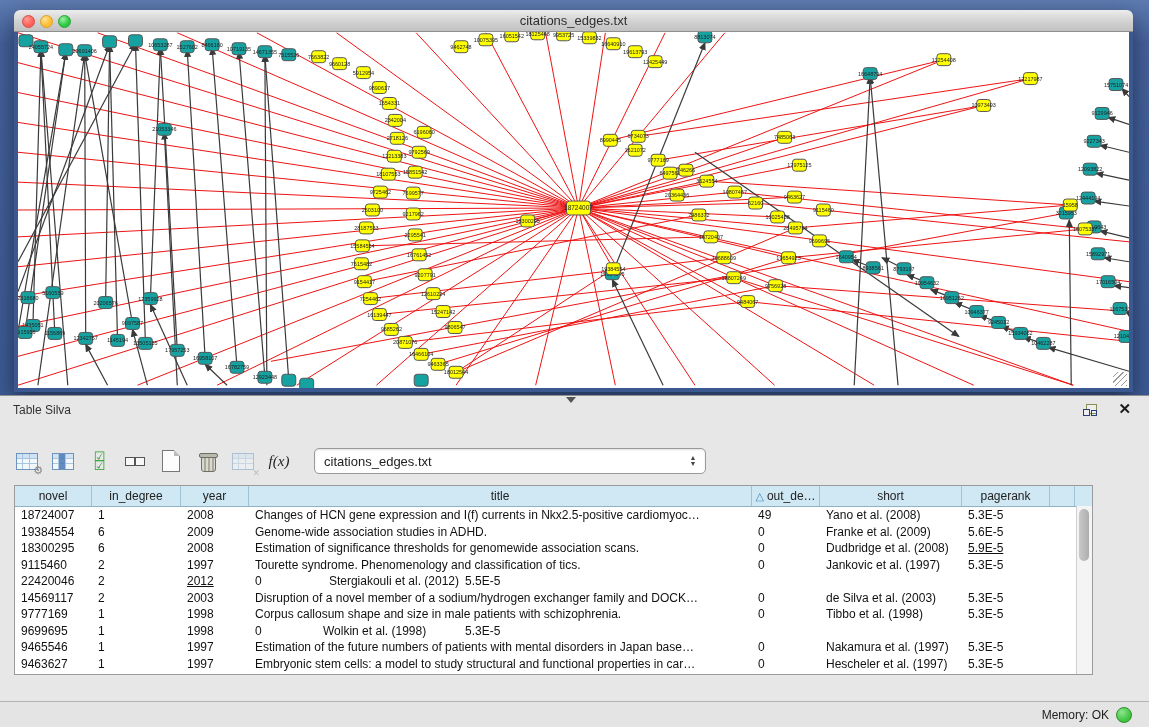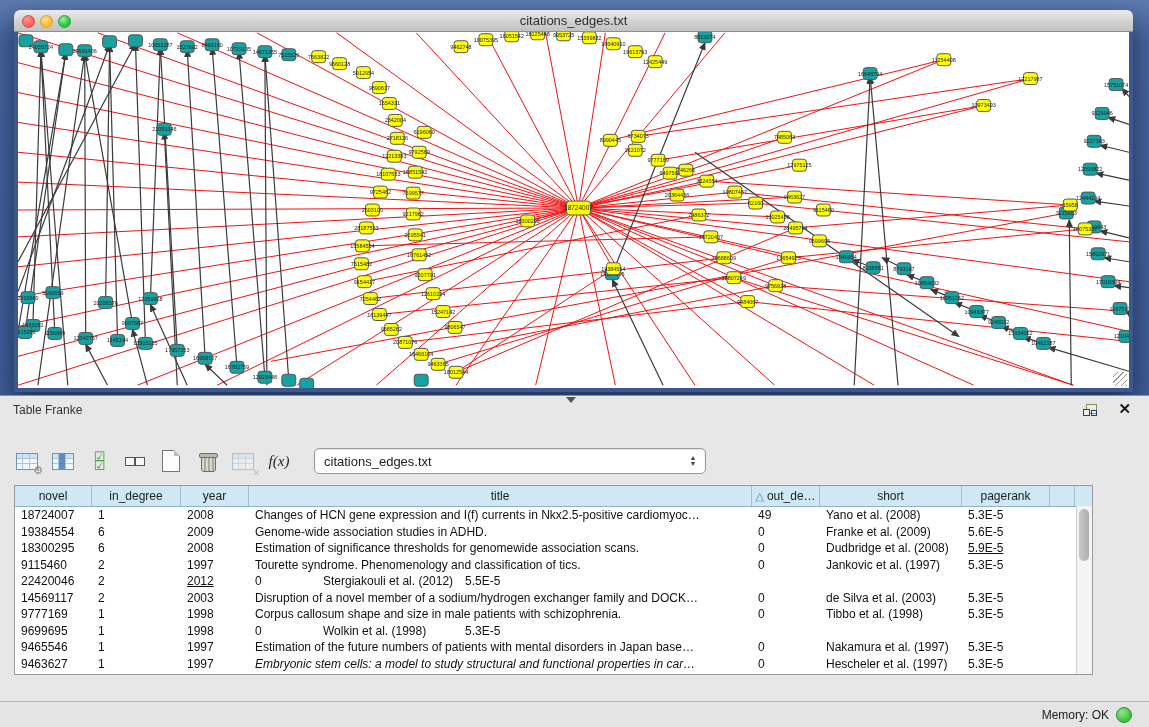--- a/index.html
+++ b/index.html
@@ -730,21 +730,21 @@
             <rect x="551" y="169" width="24" height="14" rx="3" fill="#ffff00" stroke="#555555" stroke-width="1"></rect>
             <text x="563" y="178" text-anchor="middle" font-size="6.5" fill="#222" font-family="&quot;Liberation Sans&quot;,sans-serif">18724007</text>
           </g>
         </svg>
       <div class="grip"></div>
     </div>
   </div>
 
   <div class="tpanel">
     <div class="tpanel-notch"></div>
-    <div class="tpanel-title">Table Franke</div>
+    <div class="tpanel-title">Table Silva</div>
     <div class="float-ic">
         <span class="sq1"></span>
         <span class="sq2"></span>
         <span class="sq3"></span>
       </div>
     <div class="close-ic">✕</div>
 
     <div class="ttoolbar">
       <div class="tbtn">
           <span class="grid-ic"></span>
@@ -851,21 +851,21 @@
             <div class="td" style="width: 503px;">Tourette syndrome. Phenomenology and classification of tics.</div>
             <div class="td" style="width: 68px;">0</div>
             <div class="td" style="width: 142px;">Jankovic et al. (1997)</div>
             <div class="td" style="width: 88px;">5.3E-5</div>
           </div>
           <div class="trow">
             <div class="td" style="width: 77px;">22420046</div>
             <div class="td" style="width: 89px;">2</div>
             <div class="td" style="width: 68px; text-decoration: underline;">2012</div>
             <div class="td" style="width: 68px;">0</div>
-            <div class="td" style="width: 142px;">Stergiakouli et al. (2012)</div>
+            <div class="td" style="width: 142px; text-align: right;">Stergiakouli et al. (2012)</div>
             <div class="td" style="width: 88px;">5.5E-5</div>
           </div>
           <div class="trow">
             <div class="td" style="width: 77px;">14569117</div>
             <div class="td" style="width: 89px;">2</div>
             <div class="td" style="width: 68px;">2003</div>
             <div class="td" style="width: 503px;">Disruption of a novel member of a sodium/hydrogen exchanger family and DOCK…</div>
             <div class="td" style="width: 68px;">0</div>
             <div class="td" style="width: 142px;">de Silva et al. (2003)</div>
             <div class="td" style="width: 88px;">5.3E-5</div>
@@ -893,21 +893,21 @@
             <div class="td" style="width: 68px;">1997</div>
             <div class="td" style="width: 503px;">Estimation of the future numbers of patients with mental disorders in Japan base…</div>
             <div class="td" style="width: 68px;">0</div>
             <div class="td" style="width: 142px;">Nakamura et al. (1997)</div>
             <div class="td" style="width: 88px;">5.3E-5</div>
           </div>
           <div class="trow">
             <div class="td" style="width: 77px;">9463627</div>
             <div class="td" style="width: 89px;">1</div>
             <div class="td" style="width: 68px;">1997</div>
-            <div class="td" style="width: 503px; font-style: italic;">Embryonic stem cells: a model to study structural and functional properties in car…</div>
+            <div class="td" style="width: 503px;">Embryonic stem cells: a model to study structural and functional properties in car…</div>
             <div class="td" style="width: 68px;">0</div>
             <div class="td" style="width: 142px;">Hescheler et al. (1997)</div>
             <div class="td" style="width: 88px;">5.3E-5</div>
           </div>
         </div>
       <div class="vscroll">
           <div class="vthumb"></div>
         </div>
     </div>
 

